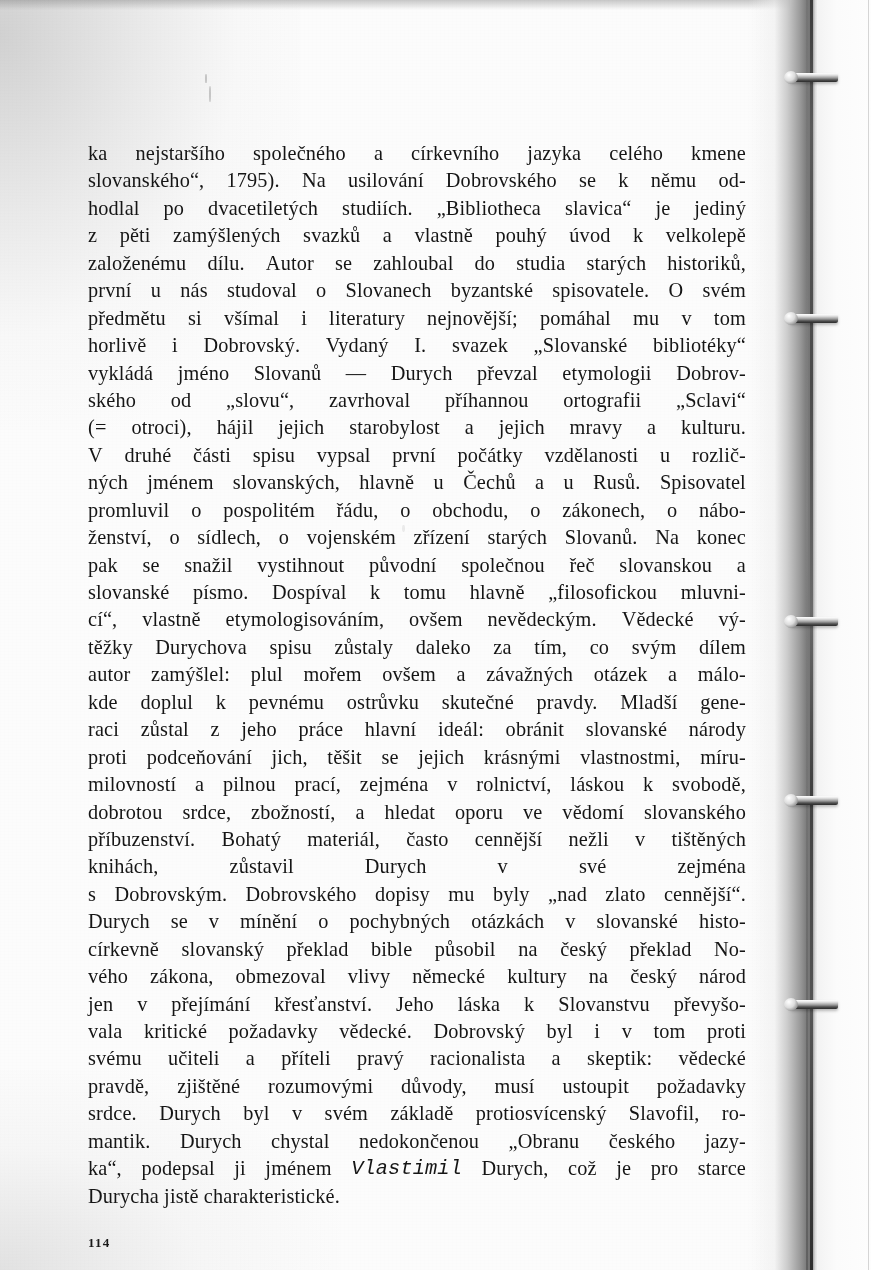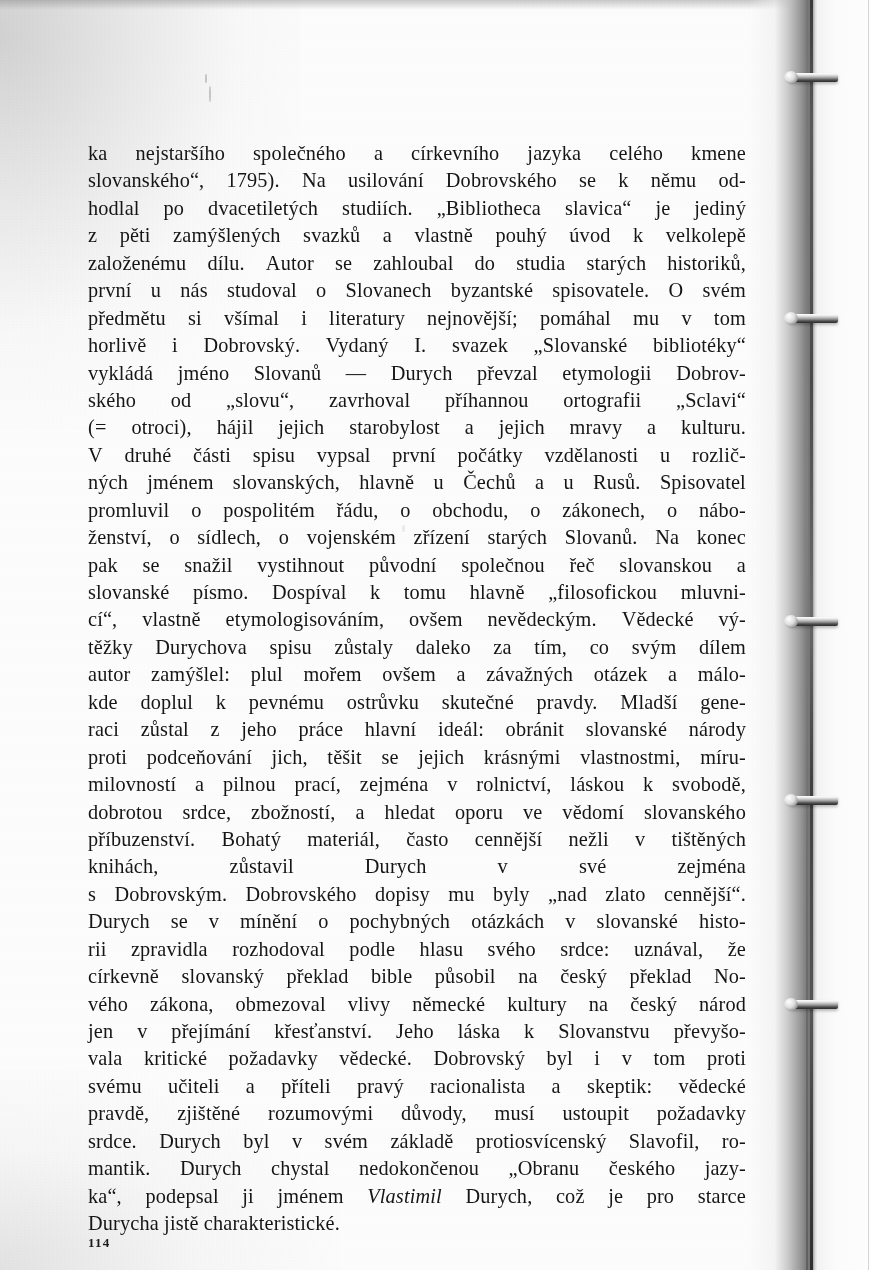--- a/index.html
+++ b/index.html
@@ -172,21 +172,21 @@
     justify-content: space-between;
     width: 100%;
   }
   .line.last .j {
     justify-content: flex-start;
     text-align: right;
   }
   .line .j > span { white-space: pre; }
 
   .sp { letter-spacing: 5.4px; }
-  .it { font-style: italic; }
+  .it { font-style: italic; font-family: Liberation Mono, monospace; }
 
   
   .folio {
     position: absolute;
     left: 88px;
     top: 1235px;
     font-size: 13px;
     font-weight: 700;
     color: #1a1a1a;
     letter-spacing: 1.2px;
@@ -584,33 +584,20 @@
           <span>o</span>
           <span>pochybných</span>
           <span>otázkách</span>
           <span>v</span>
           <span>slovanské</span>
           <span>histo-</span>
         </div>
       </div>
       <div class="line">
         <div class="j">
-          <span>rii</span>
-          <span>zpravidla</span>
-          <span>rozhodoval</span>
-          <span>podle</span>
-          <span>hlasu</span>
-          <span>svého</span>
-          <span>srdce:</span>
-          <span>uznával,</span>
-          <span>že</span>
-        </div>
-      </div>
-      <div class="line">
-        <div class="j">
           <span>církevně</span>
           <span>slovanský</span>
           <span>překlad</span>
           <span>bible</span>
           <span>působil</span>
           <span>na</span>
           <span>český</span>
           <span>překlad</span>
           <span>No-</span>
         </div>

